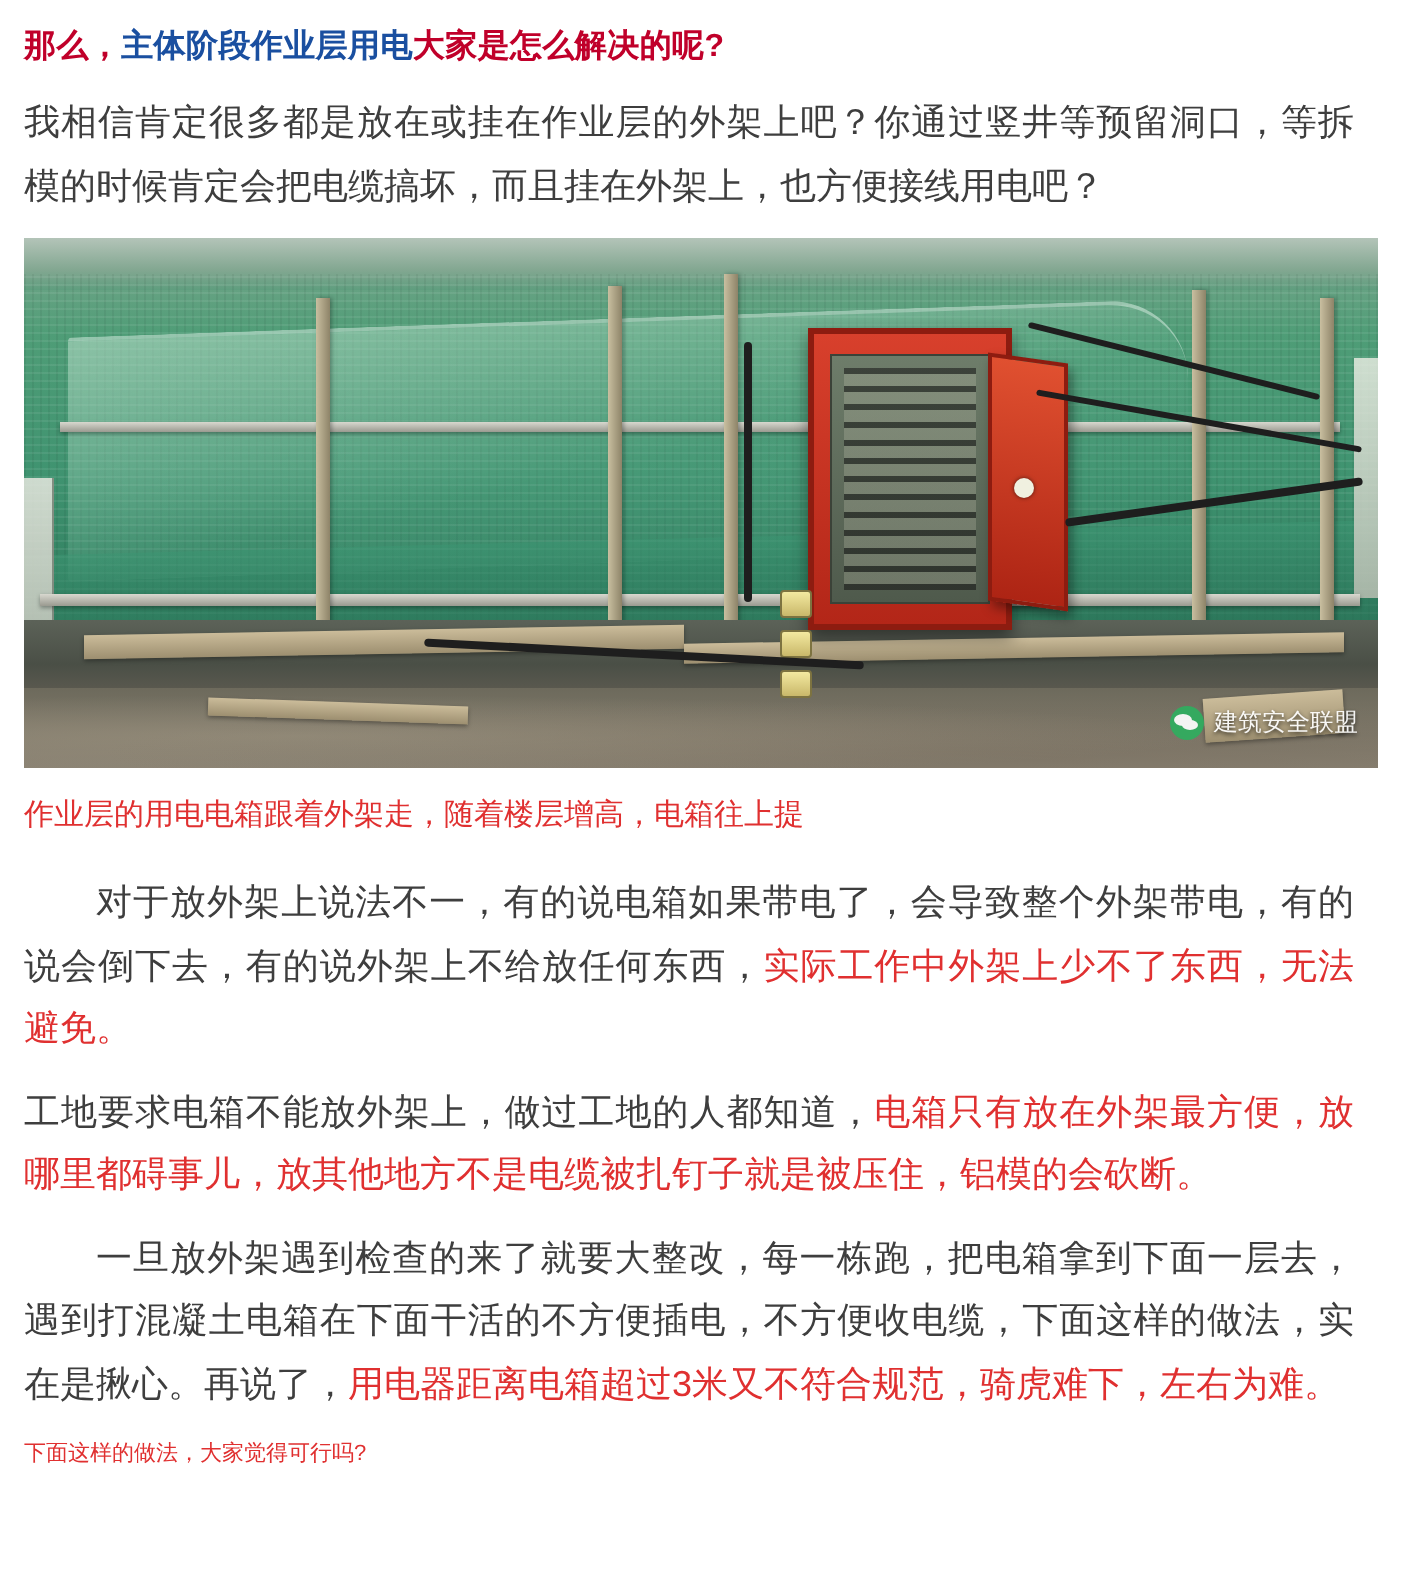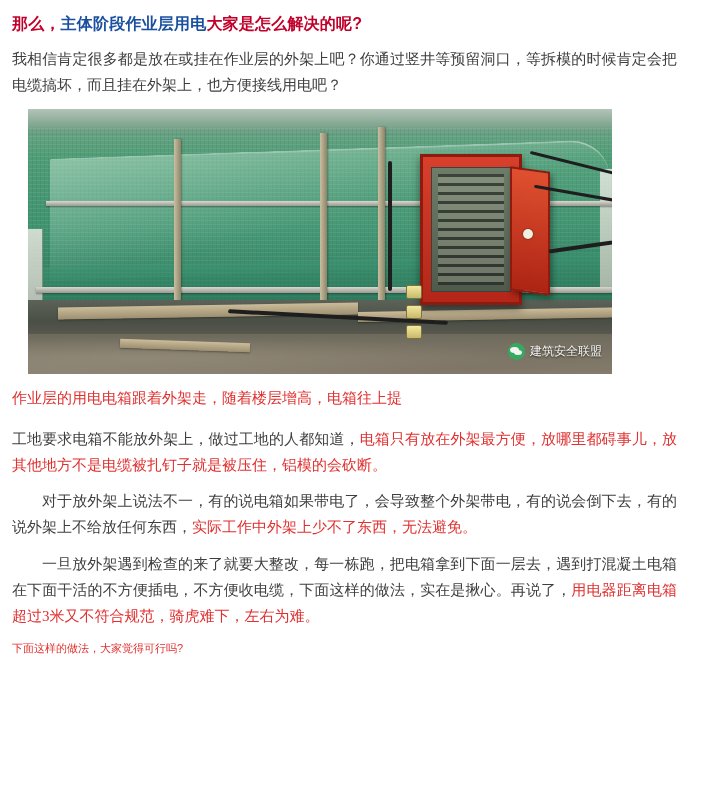--- a/index.html
+++ b/index.html
@@ -24,37 +24,36 @@
     font-weight: bold;
     color: #c0002a;
     line-height: 1.5;
     margin: 2px 0 10px 0;
     letter-spacing: 0.2px;
   }
   .heading .hl-blue {
     color: #1a4fa0;
   }
   .para {
-    font-size: 15px;
+    font-size: 18px;
     line-height: 1.75;
     color: #3e3e3e;
     margin: 0 0 10px 0;
     text-align: justify;
-    font-family: Liberation Serif, serif;
   }
   .para.indent {
     text-indent: 2em;
   }
   .red {
     color: #e03030;
   }
   .figure {
-    width: 584px;
+    width: 677px;
     height: 265px;
-    margin: 6px 0 12px 16px;
+    margin: 6px 0 12px 0;
     position: relative;
     overflow: hidden;
     background: #4d7c0f;
   }
   
   .photo-bg {
     position: absolute;
     inset: 0;
     background:
       linear-gradient(180deg, #7fa98f 0%, #6fa487 6%, #4f9d77 18%, #3f9370 45%, #2f7d5e 70%, #2a6e54 100%);
@@ -276,21 +275,21 @@
     <div class="cable-straight" style="left:360px; top:52px; width:4px; height:130px;"></div>
 
     <div class="watermark">
       <span class="wm-logo"></span>
       <span>建筑安全联盟</span>
     </div>
   </div>
 
   <div class="caption">作业层的用电电箱跟着外架走，随着楼层增高，电箱往上提</div>
 
+  <p class="para indent"><span>对于放外架上说法不一，有的说电箱如果带电了，会导致整个外架带电，有的说会倒下去，有的说外架上不给放任何东西，</span><span class="red">实际工作中外架上少不了东西，无法避免。</span></p>
+
   <p class="para"><span>工地要求电箱不能放外架上，做过工地的人都知道，</span><span class="red">电箱只有放在外架最方便，放哪里都碍事儿，放其他地方不是电缆被扎钉子就是被压住，铝模的会砍断。</span></p>
 
-  <p class="para indent"><span>对于放外架上说法不一，有的说电箱如果带电了，会导致整个外架带电，有的说会倒下去，有的说外架上不给放任何东西，</span><span class="red">实际工作中外架上少不了东西，无法避免。</span></p>
-
   <p class="para indent"><span>一旦放外架遇到检查的来了就要大整改，每一栋跑，把电箱拿到下面一层去，遇到打混凝土电箱在下面干活的不方便插电，不方便收电缆，下面这样的做法，实在是揪心。再说了，</span><span class="red">用电器距离电箱超过3米又不符合规范，骑虎难下，左右为难。</span></p>
 
   <p class="footer-note">下面这样的做法，大家觉得可行吗?</p>
 
 </div>
 
 </body></html>

